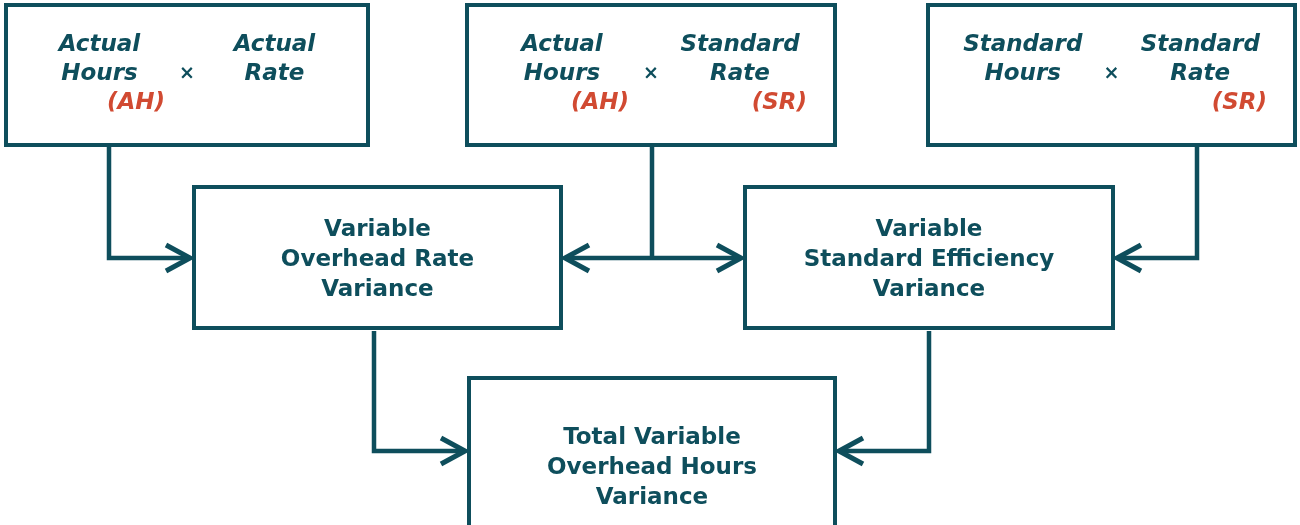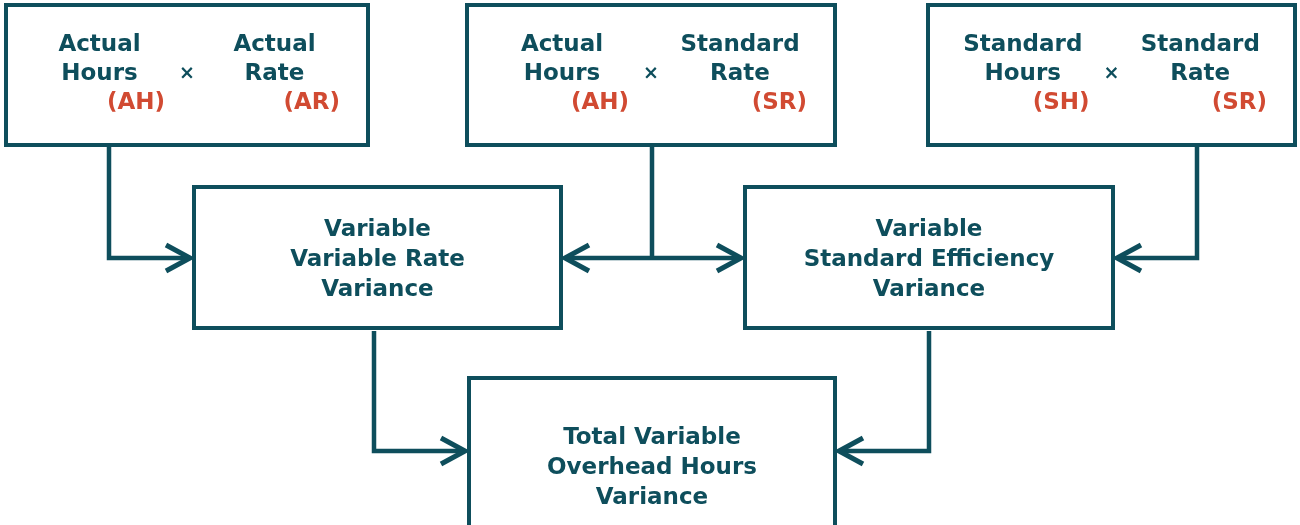--- a/index.html
+++ b/index.html
@@ -28,20 +28,21 @@
     background:#ffffff;
     color:var(--teal);
     font-weight:bold;
   }
   
   .box.formula{
     display:grid;
     grid-template-columns:1fr 44px 1fr;
     align-items:start;
     padding:22px 26px 16px 26px;
+    font-style:italic;
   }
   .factor{
     text-align:center;
     font-size:23px;
     line-height:29px;
   }
   .factor .code{ color:var(--red);text-align:right; }
   .times{
     text-align:center;
     font-size:19px;
@@ -94,21 +95,20 @@
   <div class="box formula" id="box-ah-ar">
     <div class="factor">
       <div>Actual</div>
       <div>Hours</div>
       <div class="code">(AH)</div>
     </div>
     <div class="times">×</div>
     <div class="factor">
       <div>Actual</div>
       <div>Rate</div>
-      <div class="code">(AR)</div>
     </div>
   </div>
 
   <div class="box formula" id="box-ah-sr">
     <div class="factor">
       <div>Actual</div>
       <div>Hours</div>
       <div class="code">(AH)</div>
     </div>
     <div class="times">×</div>
@@ -116,33 +116,32 @@
       <div>Standard</div>
       <div>Rate</div>
       <div class="code">(SR)</div>
     </div>
   </div>
 
   <div class="box formula" id="box-sh-sr">
     <div class="factor">
       <div>Standard</div>
       <div>Hours</div>
-      <div class="code">(SH)</div>
     </div>
     <div class="times">×</div>
     <div class="factor">
       <div>Standard</div>
       <div>Rate</div>
       <div class="code">(SR)</div>
     </div>
   </div>
 
   <div class="box result" id="box-rate">
     <div>Variable</div>
-    <div>Variable Rate</div>
+    <div>Overhead Rate</div>
     <div>Variance</div>
   </div>
 
   <div class="box result" id="box-eff">
     <div>Variable</div>
     <div>Standard Efficiency</div>
     <div>Variance</div>
   </div>
 
   <div class="box result" id="box-total">

